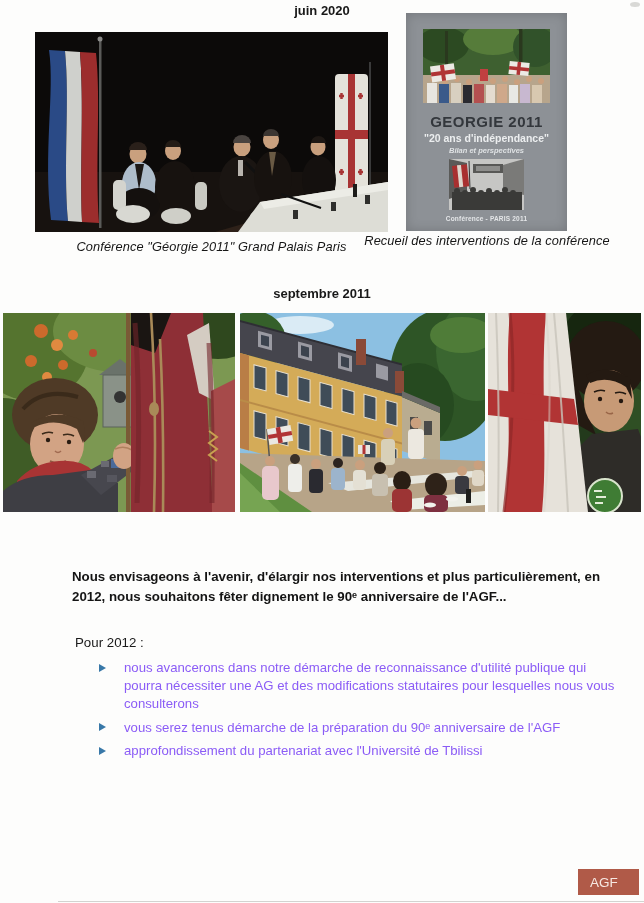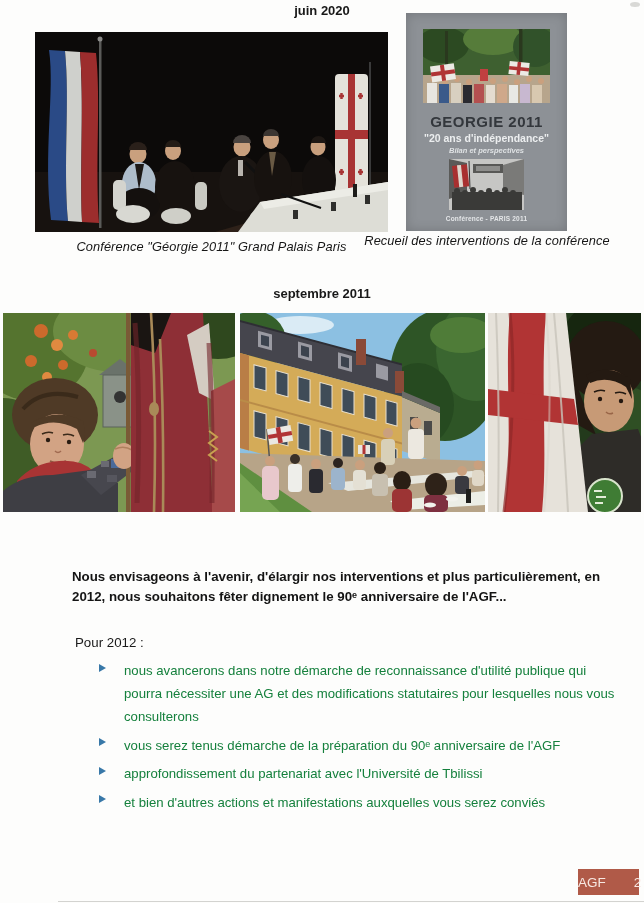--- a/index.html
+++ b/index.html
@@ -50,36 +50,36 @@
     font-size:6.5px;font-weight:bold;color:#e4e6e8;letter-spacing:.2px;}
   .intro-paragraph{
     position:absolute;left:72px;top:552px;width:556px;
     font-size:13.3px;font-weight:bold;line-height:20px;color:#141414;margin-top:15px;
   }
   .pour-label{
     position:absolute;left:75px;top:635px;font-size:13.3px;color:#1a1a1a;
   }
   .bullet-list{
     position:absolute;left:99px;top:659px;width:524px;
-    font-size:13.2px;line-height:23px;color:#15803d;
+    font-size:13.2px;line-height:18px;color:#8b5cf6;
   }
   .bullet-item{display:flex;margin-bottom:5.5px;}
   .bullet-arrow{
     flex:0 0 18px;margin-top:4.5px;
     width:0;height:0;
     border-left:7px solid #3878a8;
     border-top:4.6px solid transparent;
     border-bottom:4.6px solid transparent;
   }
   .bullet-text{flex:1;}
   .footer-badge{
     position:absolute;left:578px;top:869px;width:61px;height:26px;
     background:#b05a48;color:#f7e8e2;
     display:flex;align-items:center;justify-content:space-between;
-    padding:0 0;box-sizing:border-box;
+    padding:0 12px;box-sizing:border-box;
     font-size:13.5px;
     gap:28px;
   }
   .scan-line{
     position:absolute;left:58px;right:0;bottom:1px;height:1.5px;
     background:#bdbdb9;opacity:.65;
   }
   .scan-smudge{
     position:absolute;right:4px;top:2px;width:10px;height:5px;
     background:#d9d9d6;border-radius:50%;
@@ -426,24 +426,20 @@
       <span class="bullet-text">nous avancerons dans notre démarche de reconnaissance d'utilité publique qui pourra nécessiter une AG et des modifications statutaires pour lesquelles nous vous consulterons</span>
     </div>
     <div class="bullet-item">
       <span class="bullet-arrow"></span>
       <span class="bullet-text">vous serez tenus démarche de la préparation du 90ᵉ anniversaire de l'AGF</span>
     </div>
     <div class="bullet-item">
       <span class="bullet-arrow"></span>
       <span class="bullet-text">approfondissement du partenariat avec l'Université de Tbilissi</span>
     </div>
-    <div class="bullet-item">
-      <span class="bullet-arrow"></span>
-      <span class="bullet-text">et bien d'autres actions et manifestations auxquelles vous serez conviés</span>
-    </div>
   </div>
 
   <div class="footer-badge">
     <span>AGF</span>
     <span>2</span>
   </div>
 
   <div class="scan-line"></div>
   <div class="scan-smudge"></div>
 </div>

